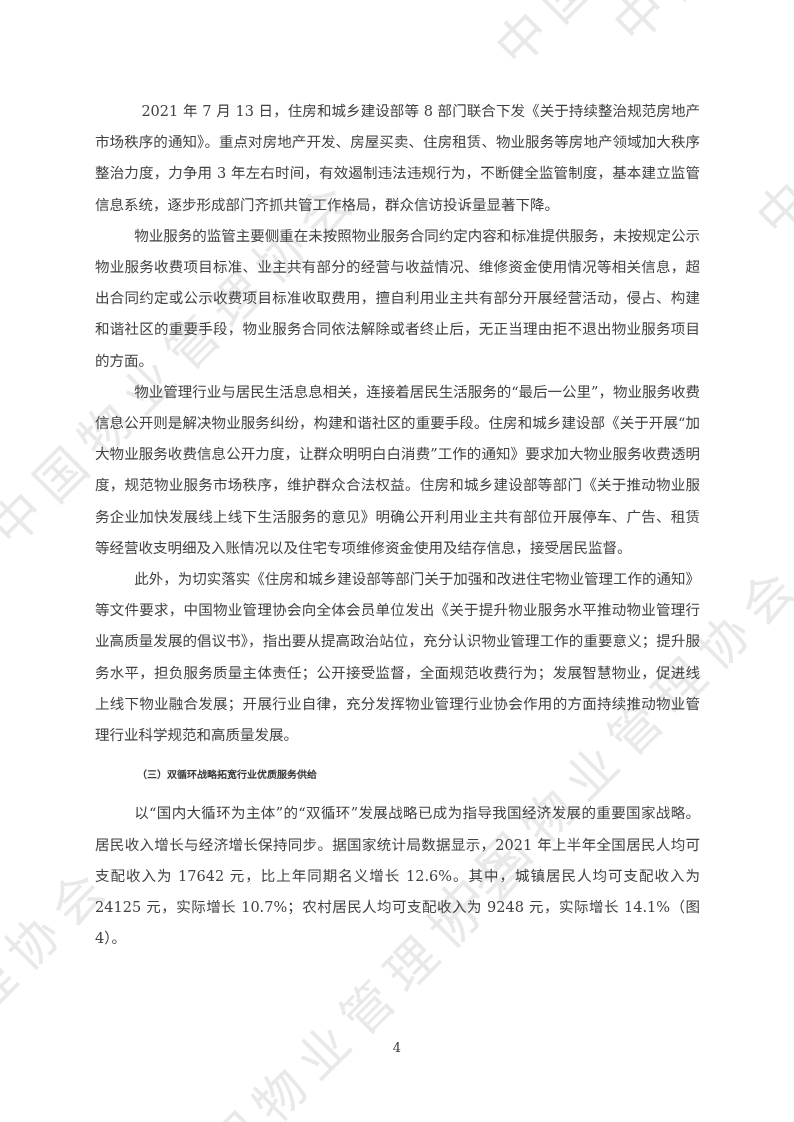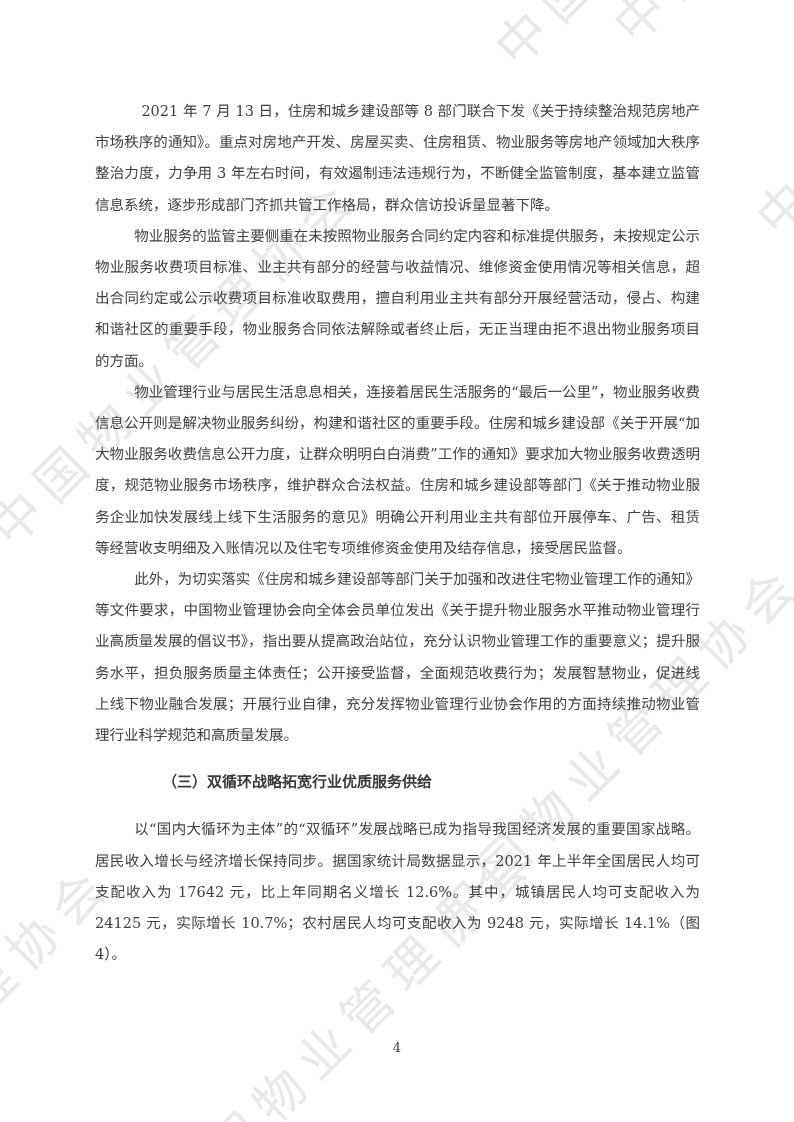--- a/index.html
+++ b/index.html
@@ -53,25 +53,25 @@
     text-align: justify;
   }
   .content p {
     margin: 0;
     text-indent: 2.7em;
   }
   .content p.first-para {
     text-indent: 3.2em;
   }
   .section-heading {
-    margin: 16px;
+    margin: 8px;
     font-weight: bold;
     color: #3b3b3b;
     text-indent: 3.4em;
-    font-size: 15px;
+    font-size: 10px;
     line-height: 31.2px;
   }
   .page-number {
     position: absolute;
     z-index: 1;
     left: 0;
     width: 794px;
     top: 1040px;
     text-align: center;
     font-size: 13px;

